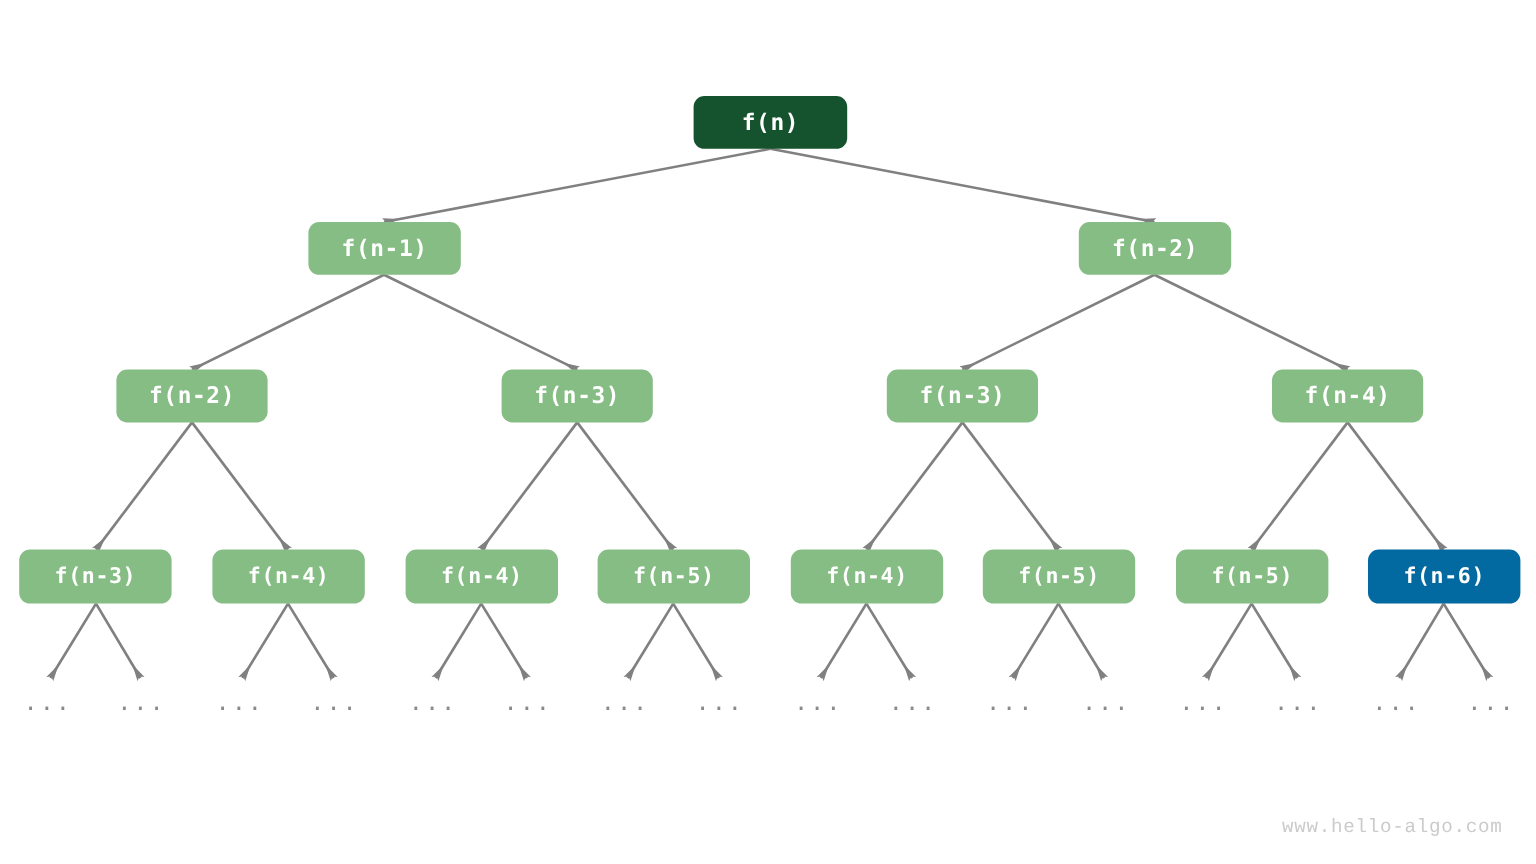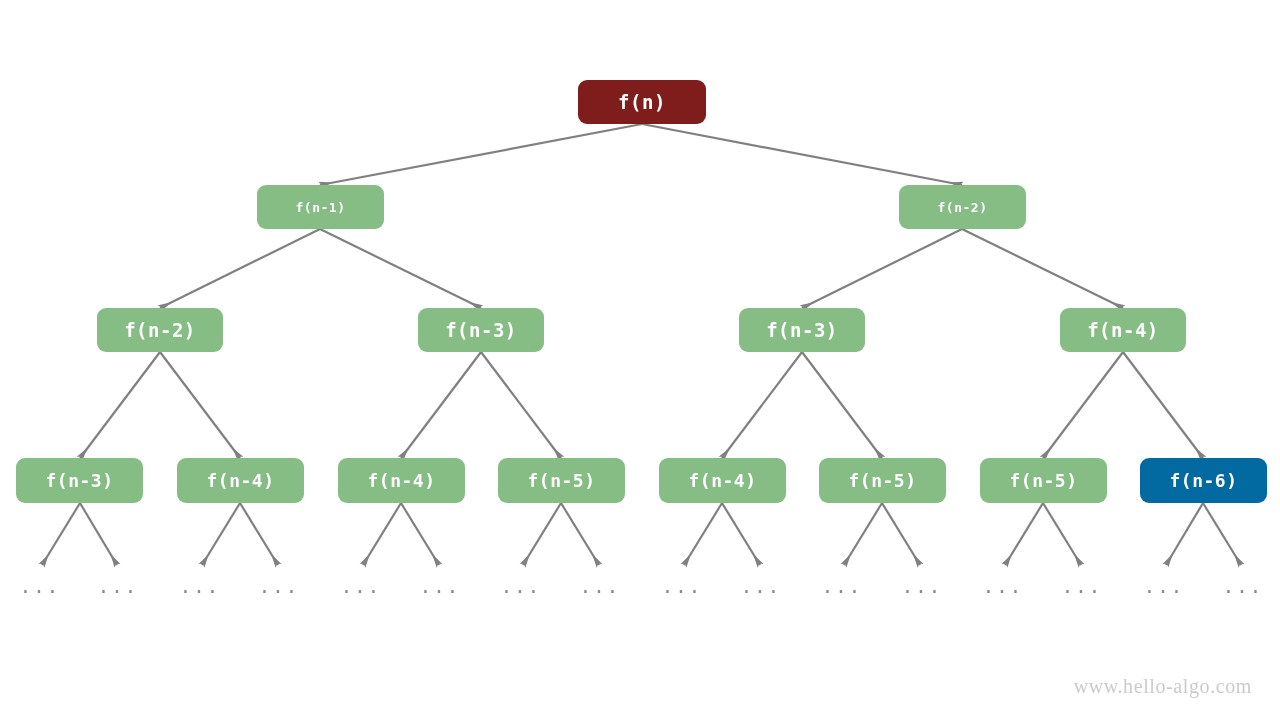--- a/index.html
+++ b/index.html
@@ -37,39 +37,39 @@
     display: flex;
     align-items: center;
     justify-content: center;
     font-family: "DejaVu Sans Mono", "Liberation Mono", monospace;
     font-weight: bold;
     letter-spacing: 0.5px;
     white-space: nowrap;
     user-select: none;
   }
   .node-l0 { font-size: 19px; }
-  .node-l1 { font-size: 13px; }
+  .node-l1 { font-size: 19px; }
   .node-l2 { font-size: 19px; }
   .node-l3 { font-size: 18px; }
   .ellipsis {
     position: absolute;
     color: #8a8a8a;
     font-family: "DejaVu Sans Mono", "Liberation Mono", monospace;
     font-size: 19px;
     letter-spacing: 2px;
     transform: translate(-50%, -50%);
     user-select: none;
   }
   #watermark {
     position: absolute;
     right: 28px;
     bottom: 22px;
     color: #cbcbcb;
-    font-family: Liberation Serif, serif;
-    font-size: 20px;
+    font-family: Liberation Mono, monospace;
+    font-size: 16px;
     letter-spacing: 0.6px;
     user-select: none;
   }
 </style>
 </head>
 <body>
 
 <div id="canvas">
 
   <svg id="edges" viewBox="0 0 1280 720" xmlns="http://www.w3.org/2000/svg">
@@ -106,21 +106,21 @@
         <line x1="882" y1="503" x2="844" y2="565" stroke="#808080" stroke-width="2.2" marker-end="url(#arrowhead)"></line>
         <line x1="882" y1="503" x2="920" y2="565" stroke="#808080" stroke-width="2.2" marker-end="url(#arrowhead)"></line>
         <line x1="1043" y1="503" x2="1005" y2="565" stroke="#808080" stroke-width="2.2" marker-end="url(#arrowhead)"></line>
         <line x1="1043" y1="503" x2="1081" y2="565" stroke="#808080" stroke-width="2.2" marker-end="url(#arrowhead)"></line>
         <line x1="1203" y1="503" x2="1166" y2="565" stroke="#808080" stroke-width="2.2" marker-end="url(#arrowhead)"></line>
         <line x1="1203" y1="503" x2="1241" y2="565" stroke="#808080" stroke-width="2.2" marker-end="url(#arrowhead)"></line>
       </g>
   </svg>
 
   <div id="node-layer">
-      <div class="node node-l0" style="left: 578px; top: 80px; width: 128px; height: 44px; background: #7f1d1d; color: rgb(255, 255, 255);">f(n)</div>
+      <div class="node node-l0" style="left: 578px; top: 80px; width: 128px; height: 44px; background: #14532d; color: rgb(255, 255, 255);">f(n)</div>
       <div class="node node-l1" style="left: 257px; top: 185px; width: 127px; height: 44px; background: rgb(134, 189, 132); color: rgb(255, 255, 255);">f(n-1)</div>
       <div class="node node-l1" style="left: 899px; top: 185px; width: 127px; height: 44px; background: rgb(134, 189, 132); color: rgb(255, 255, 255);">f(n-2)</div>
       <div class="node node-l2" style="left: 97px; top: 308px; width: 126px; height: 44px; background: rgb(134, 189, 132); color: rgb(255, 255, 255);">f(n-2)</div>
       <div class="node node-l2" style="left: 418px; top: 308px; width: 126px; height: 44px; background: rgb(134, 189, 132); color: rgb(255, 255, 255);">f(n-3)</div>
       <div class="node node-l2" style="left: 739px; top: 308px; width: 126px; height: 44px; background: rgb(134, 189, 132); color: rgb(255, 255, 255);">f(n-3)</div>
       <div class="node node-l2" style="left: 1060px; top: 308px; width: 126px; height: 44px; background: rgb(134, 189, 132); color: rgb(255, 255, 255);">f(n-4)</div>
       <div class="node node-l3" style="left: 16px; top: 458px; width: 127px; height: 45px; background: rgb(134, 189, 132); color: rgb(255, 255, 255);">f(n-3)</div>
       <div class="node node-l3" style="left: 177px; top: 458px; width: 127px; height: 45px; background: rgb(134, 189, 132); color: rgb(255, 255, 255);">f(n-4)</div>
       <div class="node node-l3" style="left: 338px; top: 458px; width: 127px; height: 45px; background: rgb(134, 189, 132); color: rgb(255, 255, 255);">f(n-4)</div>
       <div class="node node-l3" style="left: 498px; top: 458px; width: 127px; height: 45px; background: rgb(134, 189, 132); color: rgb(255, 255, 255);">f(n-5)</div>

